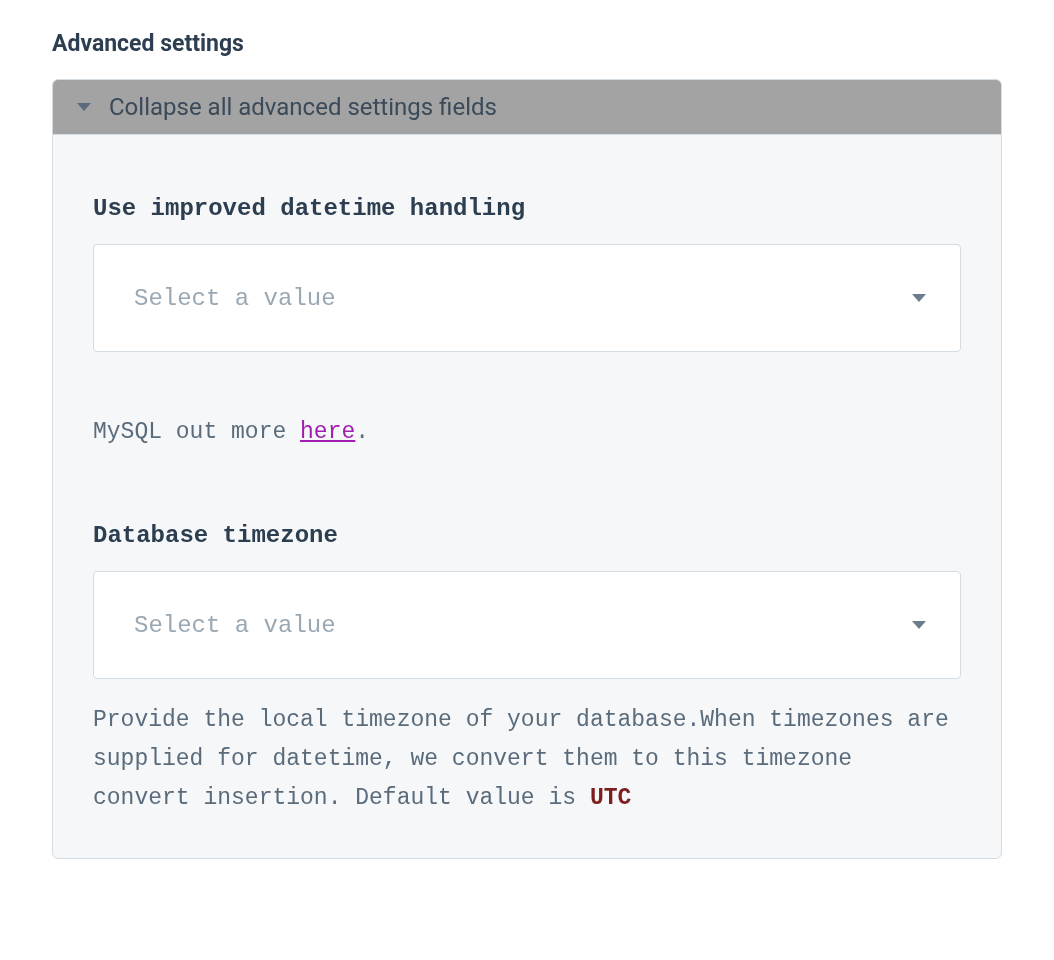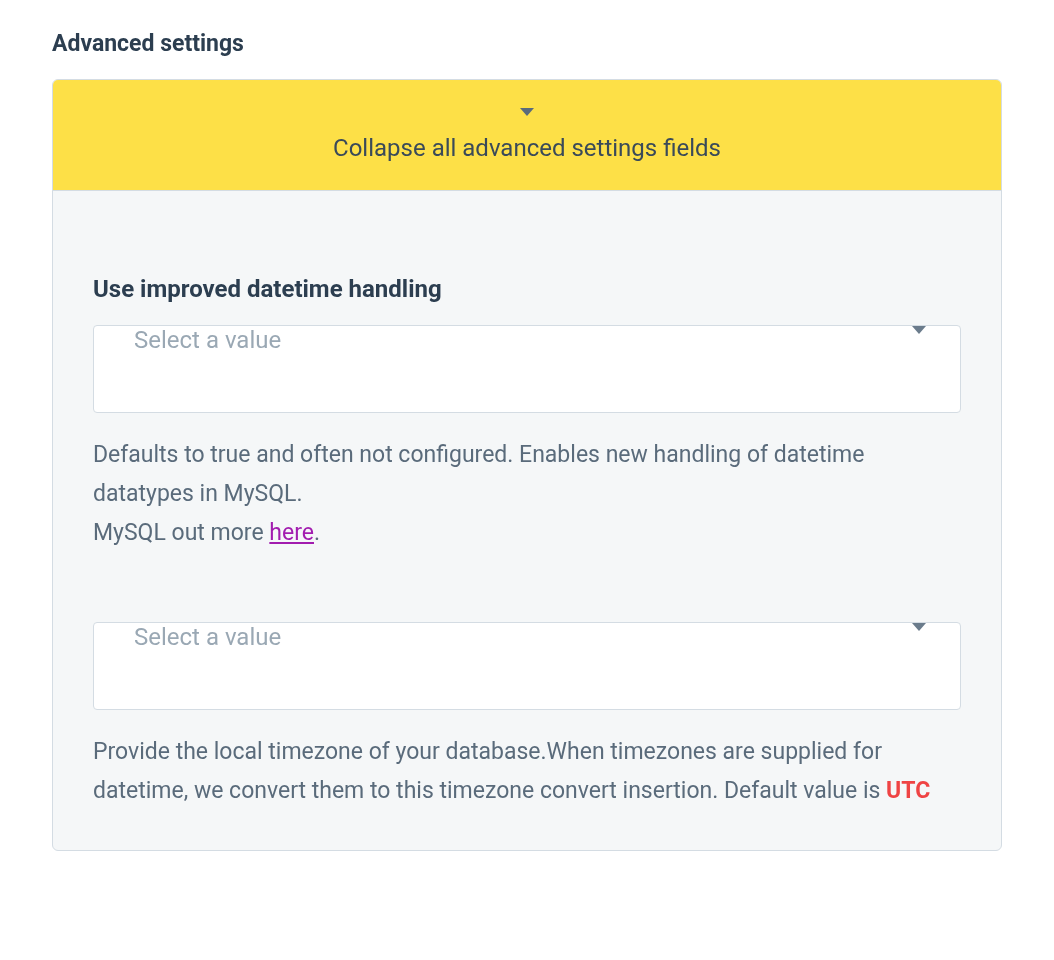--- a/index.html
+++ b/index.html
@@ -15,61 +15,62 @@
       color: #2c3e50;
       margin-bottom: 22px;
     }
     .panel {
       border: 1px solid #d4dce3;
       border-radius: 6px;
       overflow: hidden;
       background: #f5f7f8;
     }
     .panel-header {
-      background: #fde047;
-      padding: 28px 24px;
+      background: #a3a3a3;
+      padding: 13px 24px;
       display: flex;
       align-items: center;
       gap: 18px;
       cursor: pointer;
       border-bottom: 1px solid #d4dce3;
-      flex-direction: column;
     }
     .panel-header .triangle {
       width: 0;
       height: 0;
       border-left: 7px solid transparent;
       border-right: 7px solid transparent;
       border-top: 8px solid #5a6b7b;
     }
     .panel-header .label {
       font-size: 24px;
       color: #3a4a59;
     }
     .panel-body {
-      padding: 84px 40px 40px 40px;
+      padding: 60px 40px 40px 40px;
+      font-family: Liberation Mono, monospace;
     }
     .field {
       margin-bottom: 70px;
     }
     .field:last-child {
       margin-bottom: 0;
     }
     .field-label {
       font-size: 24px;
       font-weight: 700;
       color: #2c3e50;
       margin-bottom: 22px;
     }
     .select-box {
       background: #ffffff;
       border: 1px solid #d4dce3;
       border-radius: 4px;
-      height: 88px;
+      height: 108px;
       display: flex;
+      align-items: center;
       justify-content: space-between;
       padding: 0 34px 0 40px;
       cursor: pointer;
       margin-bottom: 22px;
     }
     .select-placeholder {
       font-size: 24px;
       color: #9aa8b4;
     }
     .select-caret {
@@ -83,21 +84,21 @@
       font-size: 23px;
       color: #5a6b7b;
       line-height: 1.7;
     }
     .help-text a {
       color: #a21caf;
       text-decoration: underline;
     }
     .help-text strong {
       font-weight: 700;
-      color: #ef4444;
+      color: #7f1d1d;
     }
   </style>
 </head>
 <body>
 
 <h2 class="section-title">Advanced settings</h2>
 
 <div class="panel">
   <div class="panel-header">
     <span class="triangle"></span>
@@ -106,26 +107,27 @@
 
   <div class="panel-body">
 
     <div class="field">
       <div class="field-label">Use improved datetime handling</div>
       <div class="select-box">
         <span class="select-placeholder">Select a value</span>
         <span class="select-caret"></span>
       </div>
       <div class="help-text">
-        <span>Defaults to true and often not configured. Enables new handling of datetime datatypes in MySQL.</span><br>
+        <br>
         <span>MySQL out more </span><a href="#">here</a><span>.</span>
       </div>
     </div>
 
     <div class="field">
+      <div class="field-label">Database timezone</div>
       <div class="select-box">
         <span class="select-placeholder">Select a value</span>
         <span class="select-caret"></span>
       </div>
       <div class="help-text">
         <span>Provide the local timezone of your database.When timezones are supplied for datetime, we convert them to this timezone convert insertion. Default value is </span><strong>UTC</strong>
       </div>
     </div>
 
   </div>

